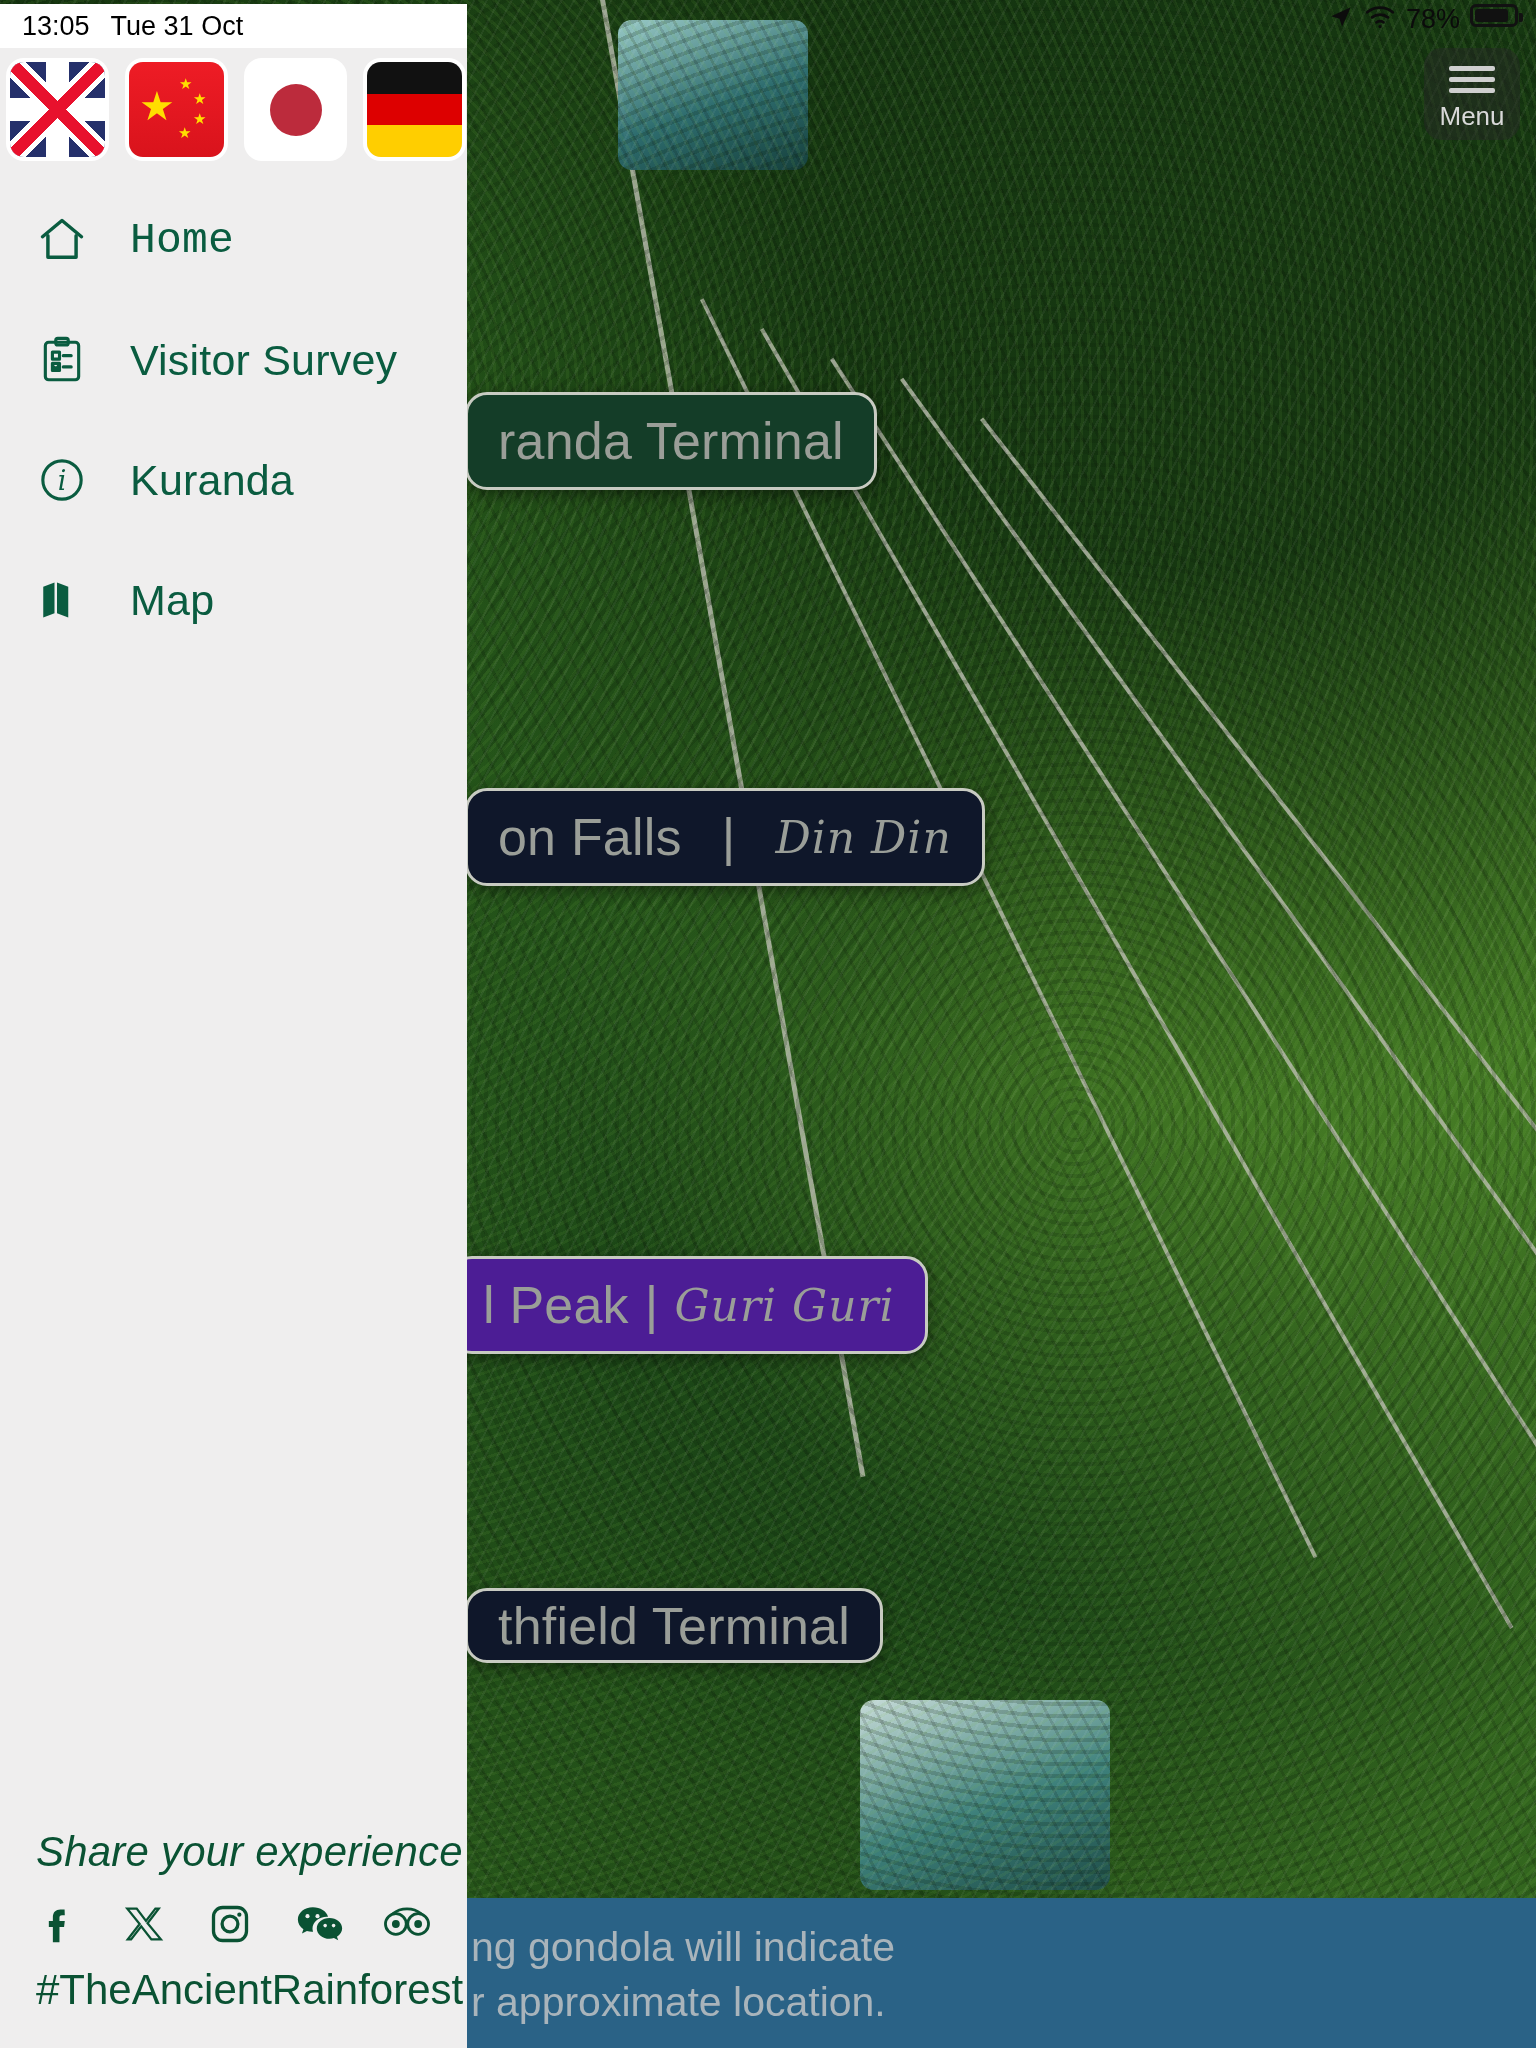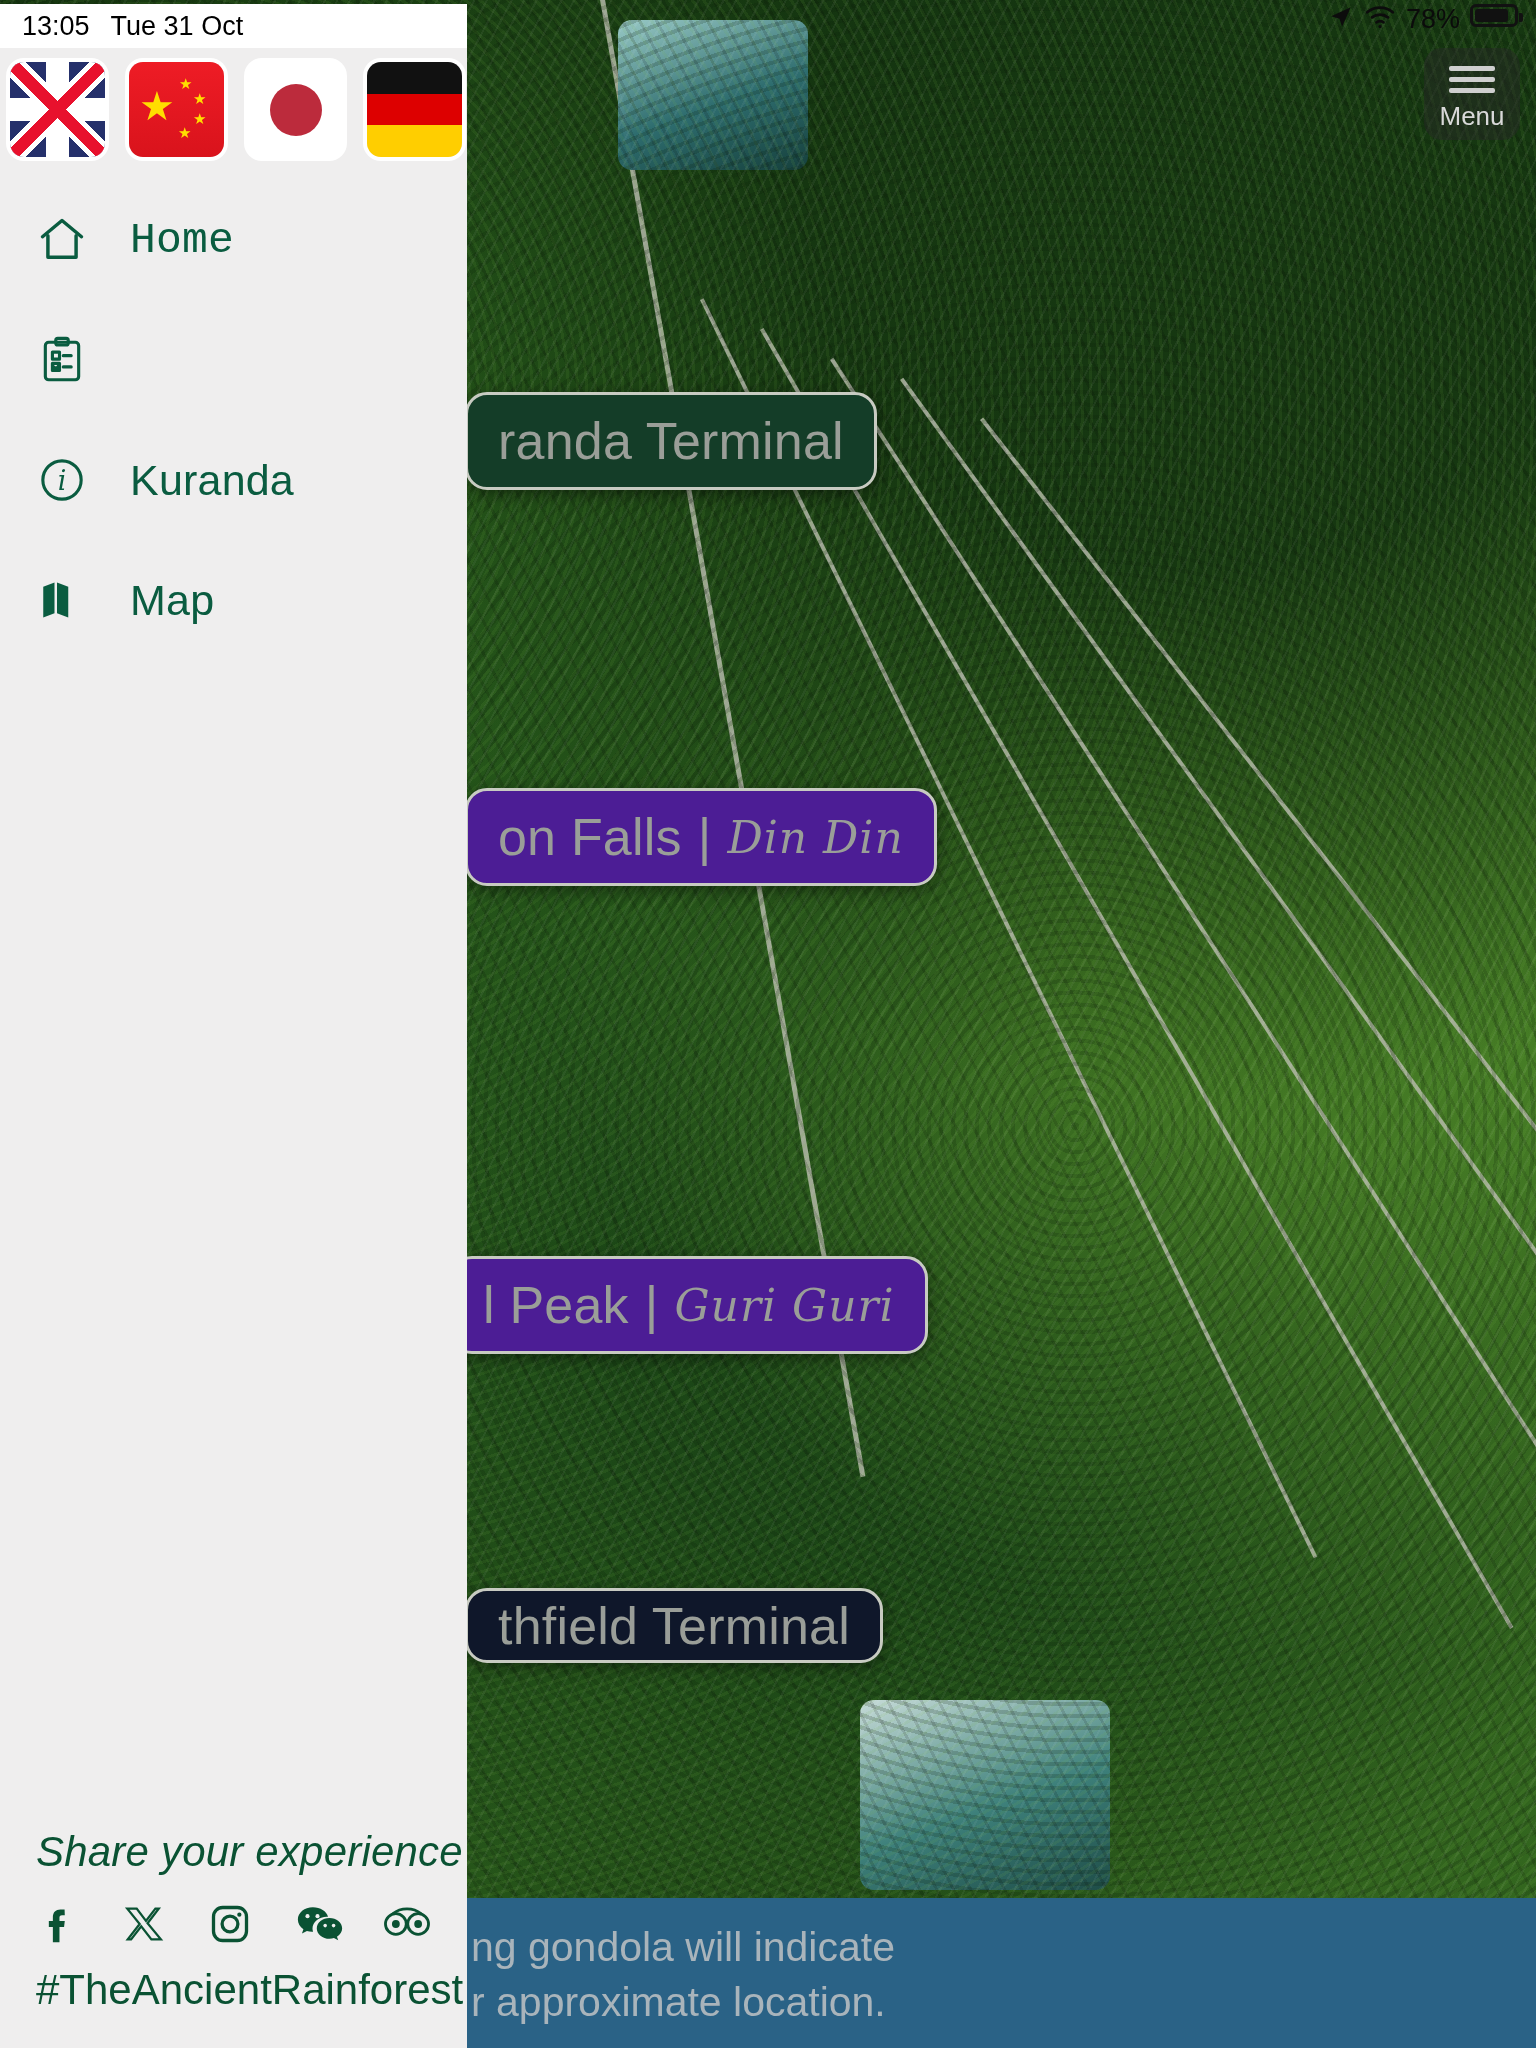--- a/index.html
+++ b/index.html
@@ -187,21 +187,21 @@
   <div class="cable" style="left:980px;top:420px;width:4px;height:1400px;transform:rotate(-38deg);"></div>
 
   <div class="gondola" style="left:618px;top:20px;width:190px;height:150px;background:linear-gradient(160deg,#9fd0cf,#2f6f73 55%,#16413f);opacity:.95;"></div>
   <div class="gondola" style="left:860px;top:1700px;width:250px;height:190px;background:linear-gradient(160deg,#cfe3e2,#3f8380 55%,#1d4c4a);opacity:.95;"></div>
 </div>
 
 <div class="sign" style="left:465px;top:392px;height:98px;background:#143d28;">
   <span>randa Terminal</span>
 </div>
 
-<div class="sign" style="left:465px;top:788px;height:98px;background:#4c1d95;">
+<div class="sign" style="left:465px;top:788px;height:98px;background:#0f172a;gap:24px;">
   <span>on Falls</span>
   <span class="bar">|</span>
   <span class="script">Din Din</span>
 </div>
 
 <div class="sign" style="left:450px;top:1256px;height:98px;background:#4c1d95;">
   <span>l Peak</span>
   <span class="bar">|</span>
   <span class="script">Guri Guri</span>
 </div>
@@ -256,20 +256,21 @@
         <svg width="50" height="50" viewBox="0 0 24 24" fill="none" stroke="#0a5c40" stroke-width="1.5" stroke-linecap="round" stroke-linejoin="round">
           <rect x="4" y="3.5" width="16" height="18" rx="1.6"></rect>
           <rect x="9" y="1.6" width="6" height="3.2" rx="1"></rect>
           <rect x="7.4" y="8.2" width="3.4" height="3.4"></rect>
           <path d="M12.6 9.9h3.8"></path>
           <rect x="7.4" y="13.6" width="3.4" height="3.4"></rect>
           <path d="M8.1 15.3l1 1 1.6-1.9"></path>
           <path d="M12.6 15.3h3.8"></path>
         </svg>
       </span>
+      <span class="lbl">Visitor Survey</span>
     </div>
 
     <div class="nav-item" style="margin-bottom:34px;">
       <span class="ico">
         <svg width="50" height="50" viewBox="0 0 24 24">
           <circle cx="12" cy="12" r="9.2" fill="none" stroke="#0a5c40" stroke-width="1.5"></circle>
           <text x="12" y="17" text-anchor="middle" font-family="DejaVu Serif, serif" font-style="italic" font-size="13" fill="#0a5c40">i</text>
         </svg>
       </span>
       <span class="lbl">Kuranda</span>

